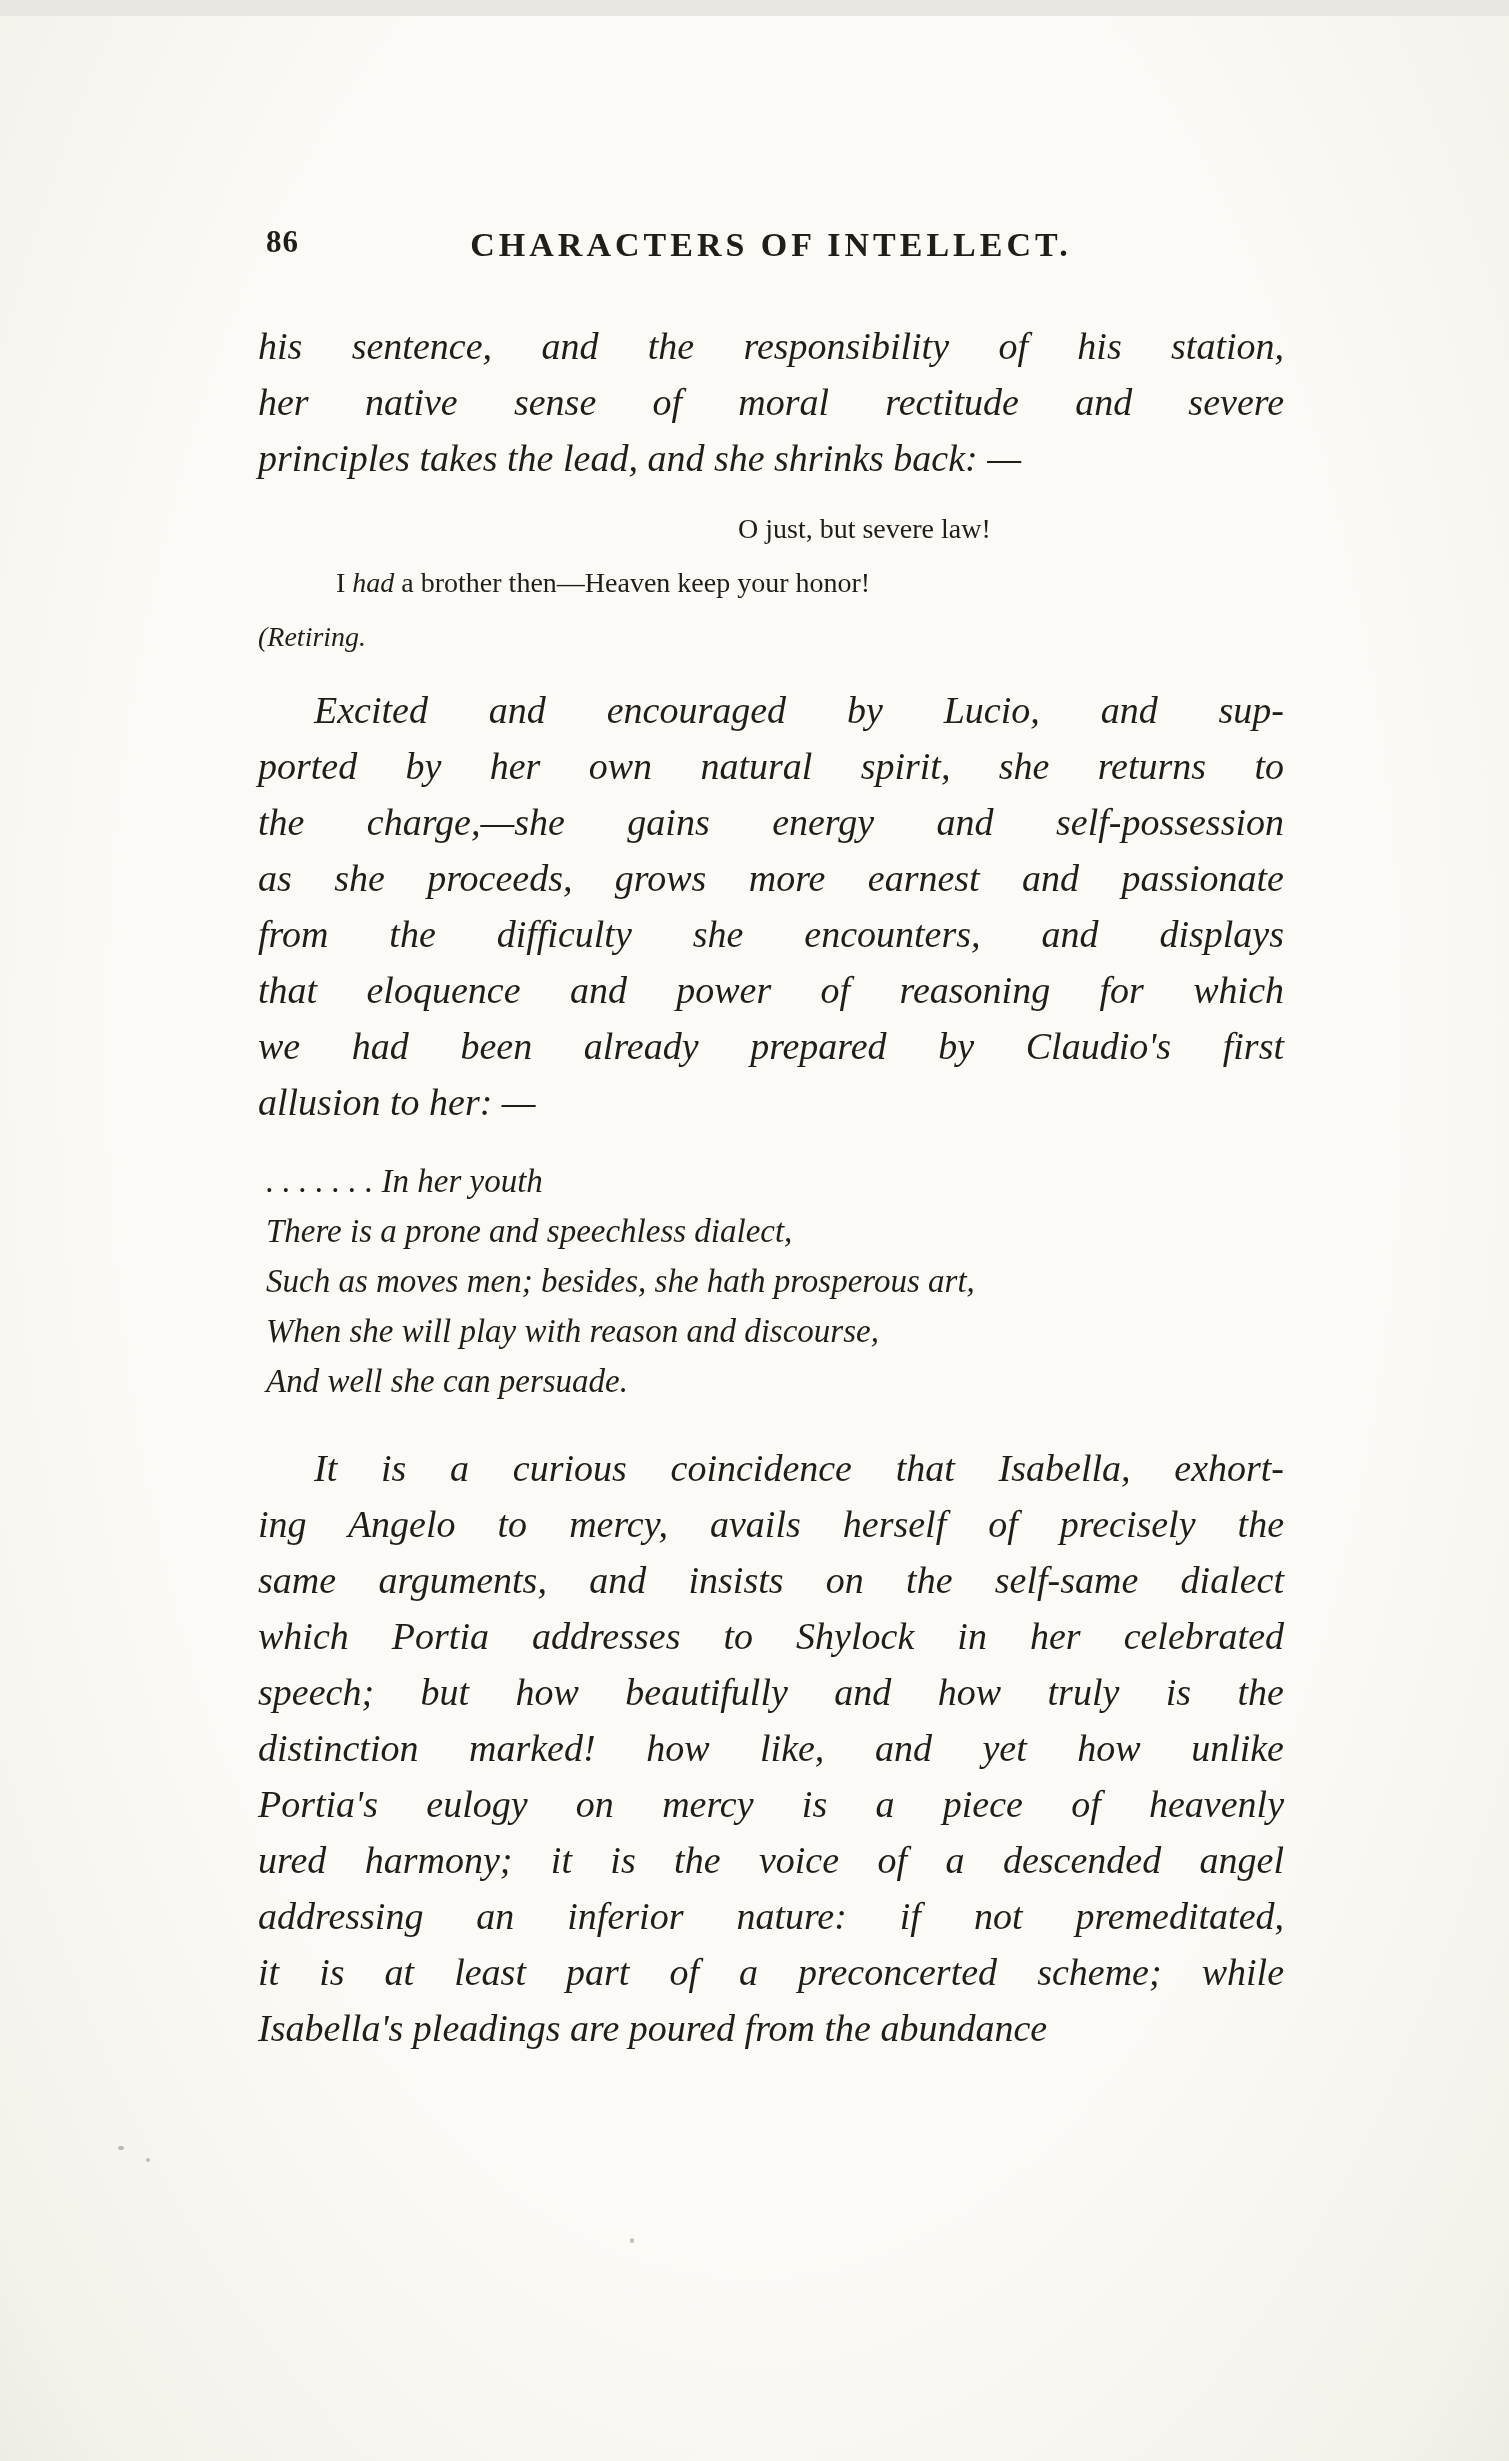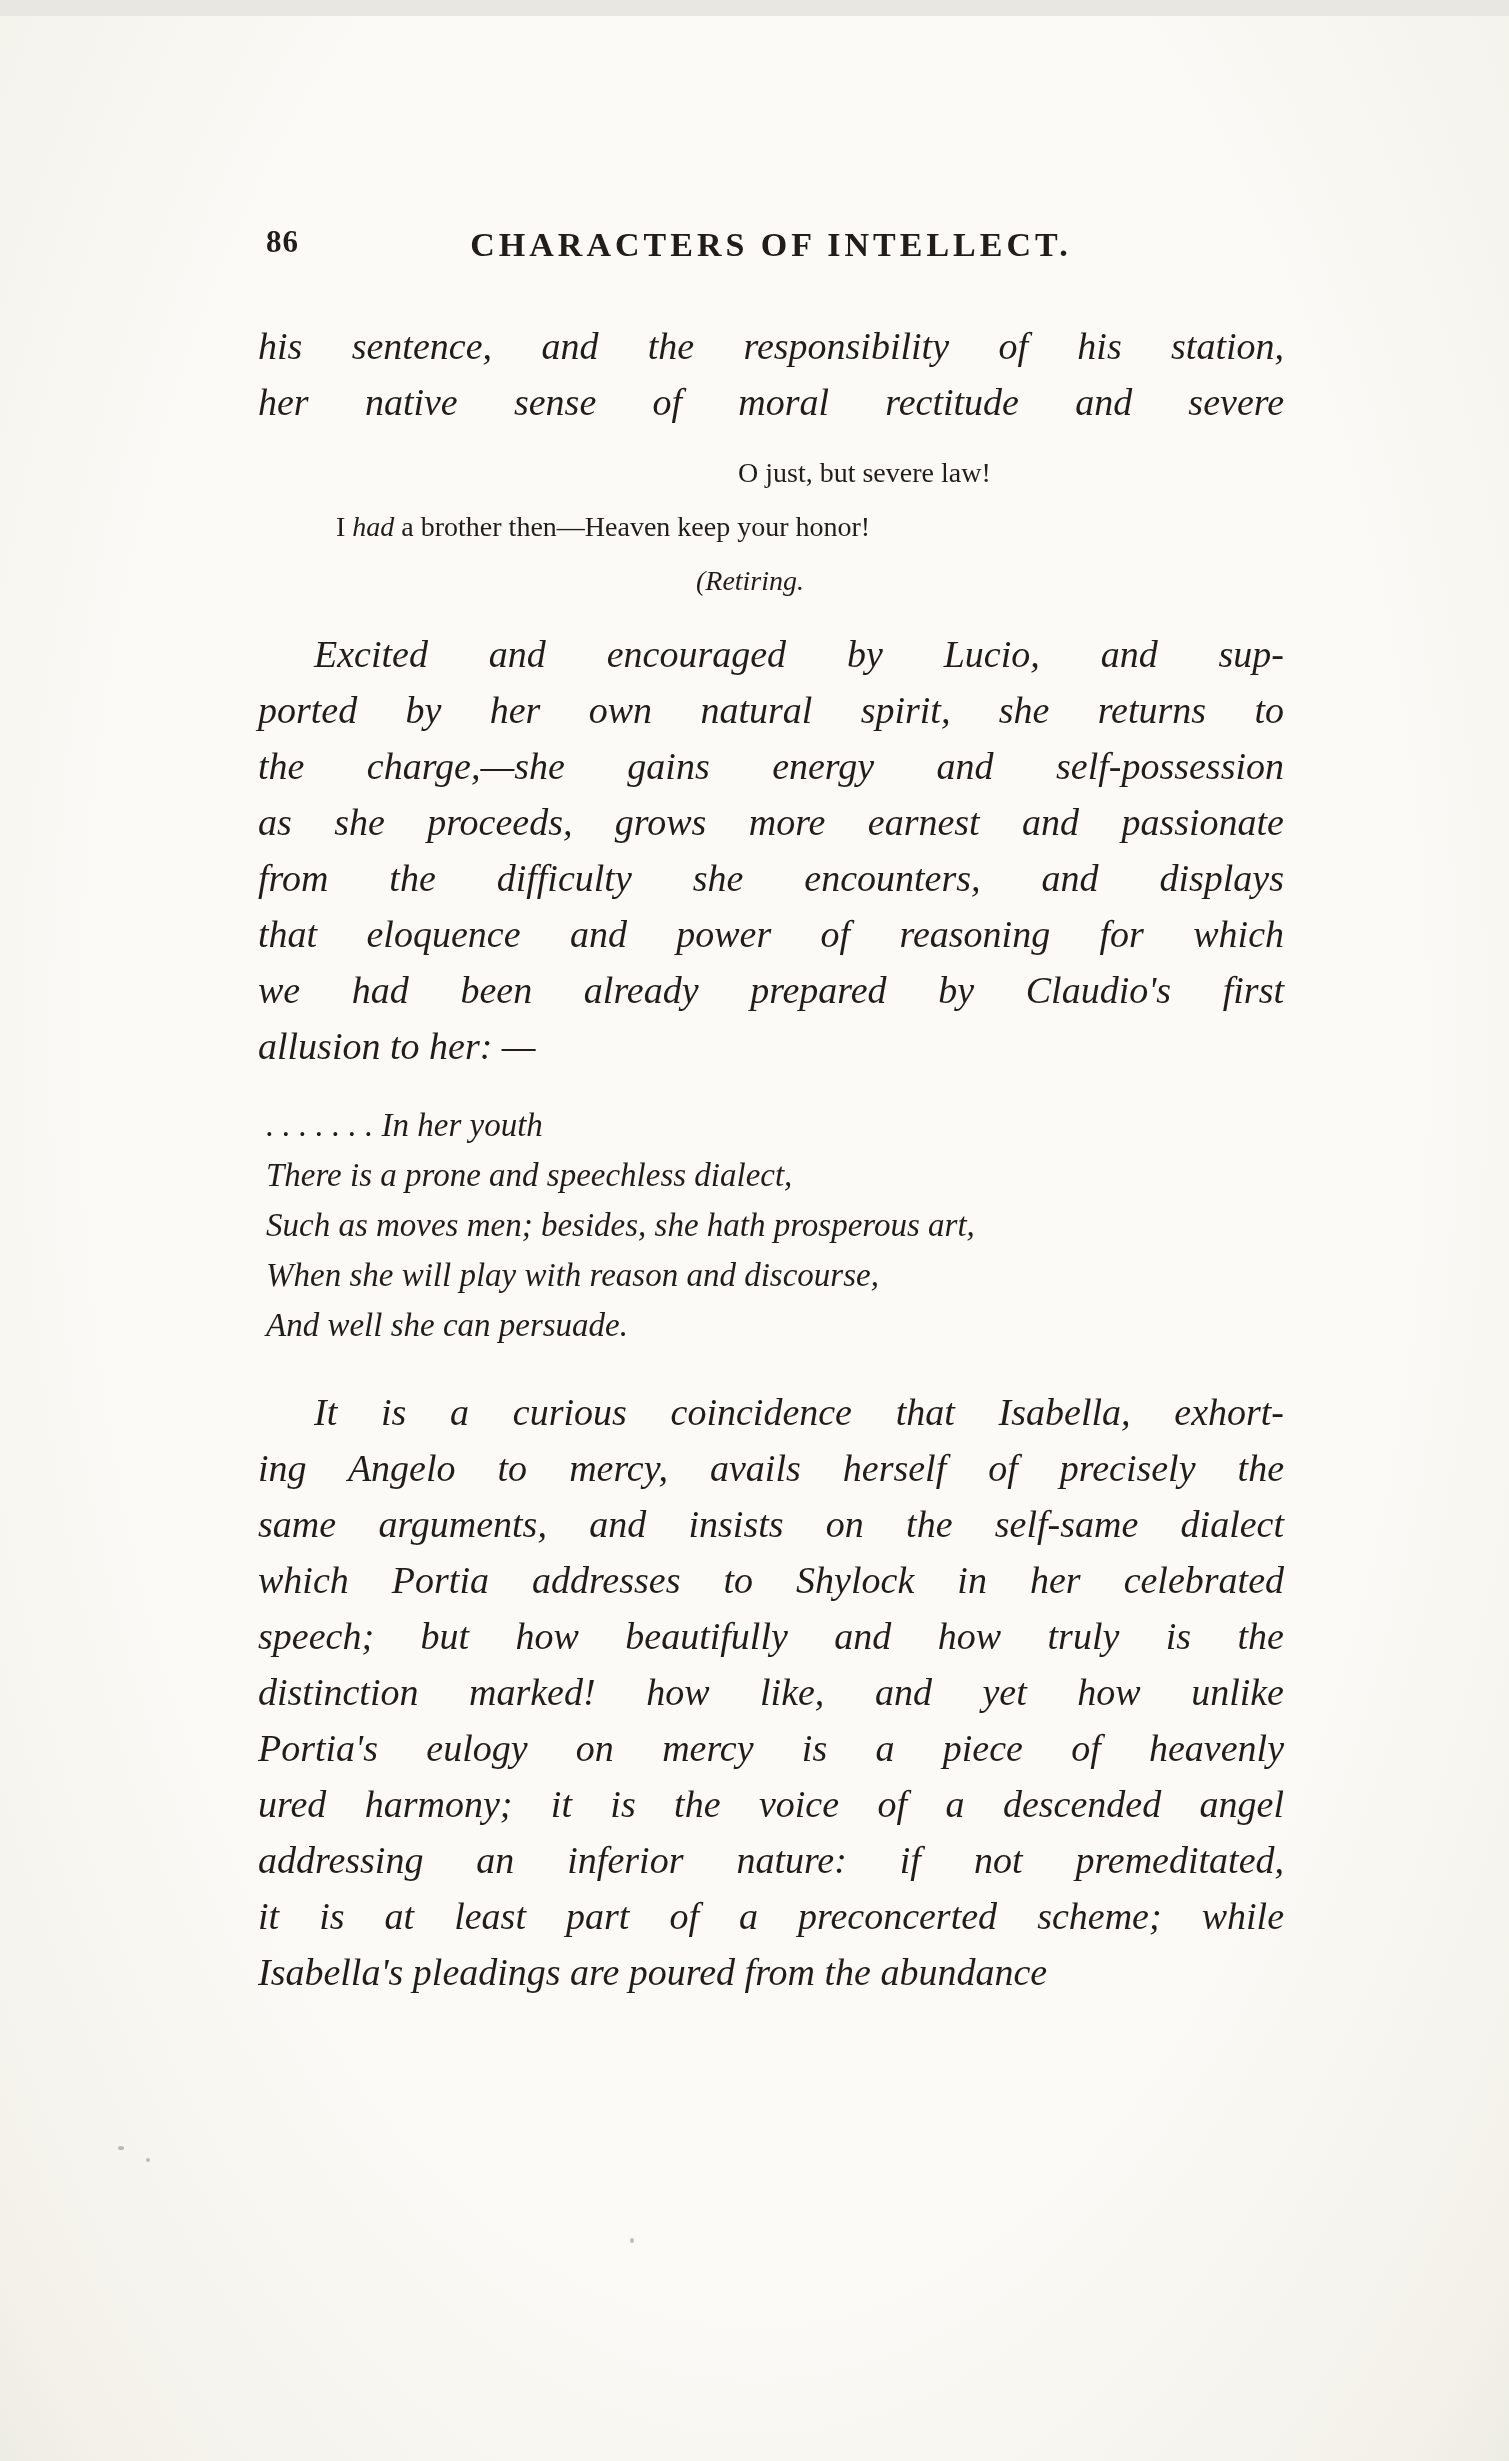--- a/index.html
+++ b/index.html
@@ -65,21 +65,21 @@
     font-size: 28px;
     line-height: 54px;
   }
   .quote-center {
     padding-left: 480px;
   }
   .quote-second {
     padding-left: 78px;
   }
   .quote-attr {
-    text-align: center;
+    text-align: left;
     padding-right: 42px;
     font-style: italic;
   }
   .italic {
     font-style: italic;
   }
   .verse {
     margin: 26px 0 34px 8px;
     font-size: 33px;
     line-height: 50px;
@@ -104,20 +104,21 @@
     <div class="running-head">
       <span class="page-number">86</span>
       <div class="running-title">CHARACTERS OF INTELLECT.</div>
     </div>
 
     <div class="body-text">
 
       <div>
         <div class="line">his sentence, and the responsibility of his station,</div>
         <div class="line">her native sense of moral rectitude and severe</div>
+        <div class="line last">principles takes the lead, and she shrinks back: —</div>
       </div>
 
       <div class="quote">
         <div class="quote-center">O just, but severe law!</div>
         <div class="quote-second">
           <span>I </span><span class="italic">had</span><span> a brother then—Heaven keep your honor!</span>
         </div>
         <div class="quote-attr">(Retiring.</div>
       </div>
 

